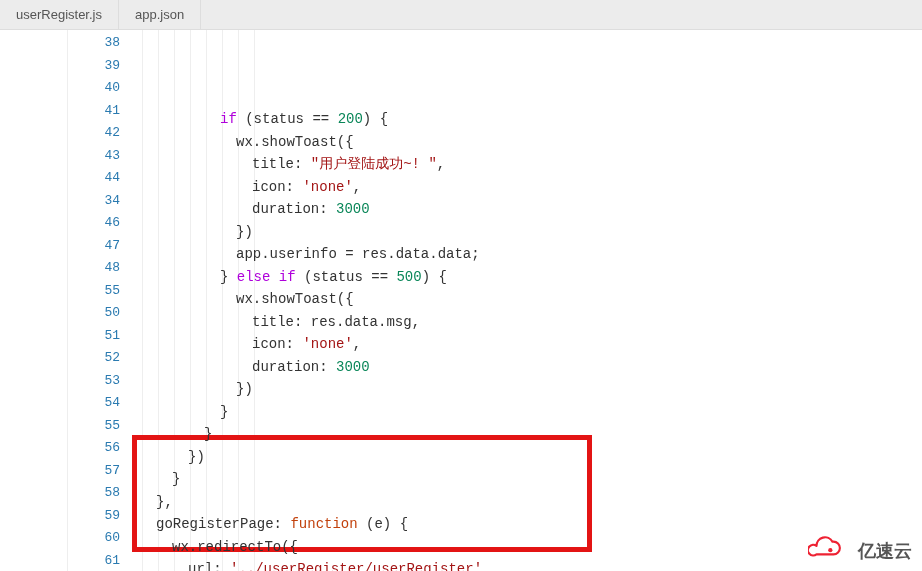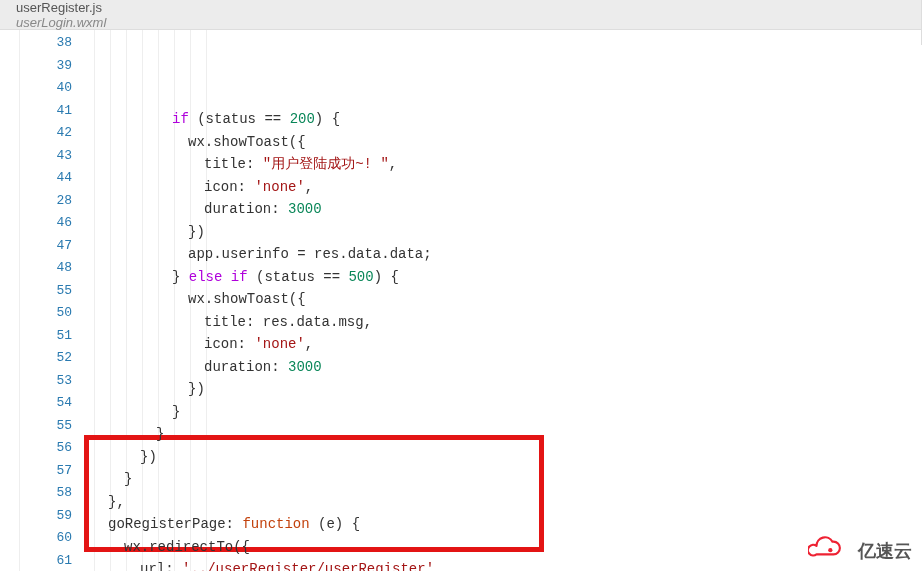--- a/index.html
+++ b/index.html
@@ -12,21 +12,20 @@
       overflow: hidden;
       position: relative;
     }
     
     .tabs {
       display: flex;
       height: 30px;
       background: #ececec;
       border-bottom: 1px solid #ddd;
       align-items: stretch;
-      flex-direction: column;
     }
     .tab {
       display: flex;
       align-items: center;
       padding: 0 16px;
       border-right: 1px solid #ddd;
       color: #555;
       font-family: "Segoe UI", Tahoma, sans-serif;
       font-size: 13px;
       cursor: pointer;
@@ -40,20 +39,21 @@
     .tab .close {
       color: #777;
       font-size: 14px;
       line-height: 1;
     }
     
     .editor {
       display: flex;
       height: calc(100% - 30px);
       position: relative;
+      margin-left: 48px;
     }
     .gutter {
       width: 62px;
       background: #fff;
       text-align: right;
       color: #2a7ab0;
       padding-right: 10px;
       padding-top: 2px;
       user-select: none;
       font-size: 13px;
@@ -116,39 +116,36 @@
     }
     .logo svg { width: 34px; height: 24px; }
   </style>
 </head>
 <body>
 
 <div class="tabs">
   <div class="tab">
     <span>userRegister.js</span>
   </div>
-  <div class="tab dimmed">
-    <span>userLogin.wxml</span>
-  </div>
   <div class="tab">
     <span>app.json</span>
   </div>
 </div>
 
 <div class="editor">
   <div class="left-margin"></div>
   <div class="gutter" id="gutter">
       <div class="ln">38</div>
       <div class="ln">39</div>
       <div class="ln">40</div>
       <div class="ln">41</div>
       <div class="ln">42</div>
       <div class="ln">43</div>
       <div class="ln">44</div>
-      <div class="ln">28</div>
+      <div class="ln">34</div>
       <div class="ln">46</div>
       <div class="ln">47</div>
       <div class="ln">48</div>
       <div class="ln">55</div>
       <div class="ln">50</div>
       <div class="ln">51</div>
       <div class="ln">52</div>
       <div class="ln">53</div>
       <div class="ln">54</div>
       <div class="ln">55</div>

